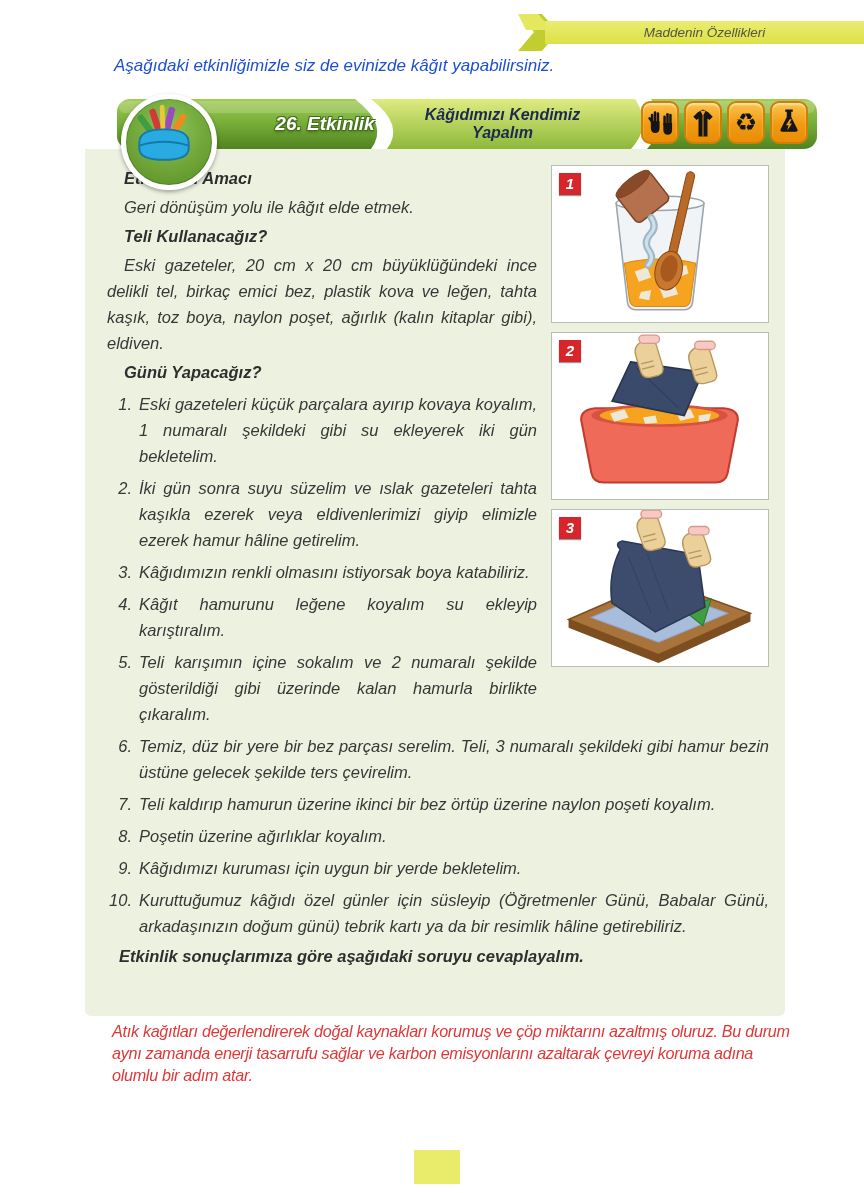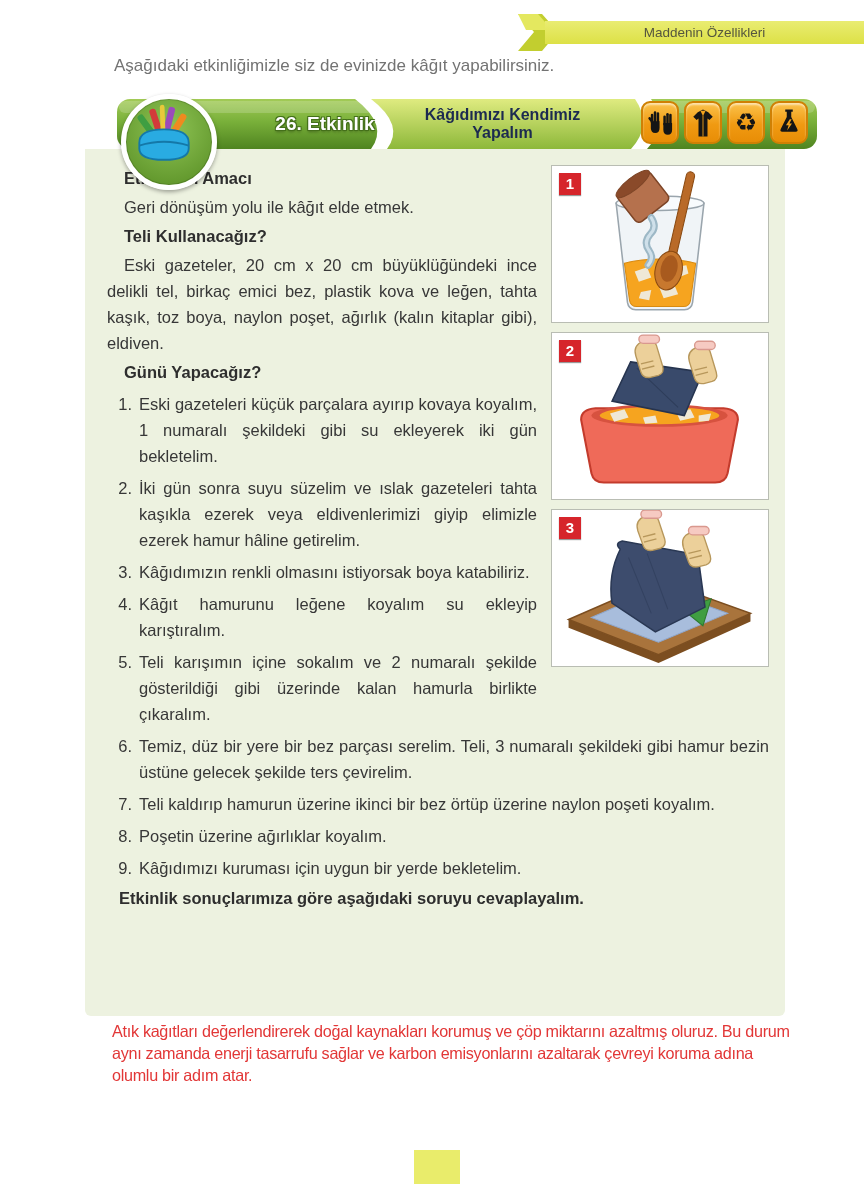--- a/index.html
+++ b/index.html
@@ -1,25 +1,25 @@
 <!DOCTYPE html>
 <html><head>
 <meta charset="utf-8">
 <style>
   html,body{margin:0;padding:0;background:#ffffff;}
   #page{position:relative;width:864px;height:1193px;background:#fff;overflow:hidden;
-        font-family:"Liberation Sans",sans-serif;color:#373737;}
+        font-family:"Liberation Sans",sans-serif;color:#373737;font-style:italic;}
 
   
   .chapter-band{position:absolute;top:21px;left:545px;width:319px;height:23px;
     background:linear-gradient(#e9ec72,#dde146);display:flex;align-items:center;justify-content:center;}
   .chapter-band span{font-size:13.5px;color:#55563e;}
   .chevron{position:absolute;top:14px;left:516px;}
 
-  .intro{position:absolute;top:56px;left:114px;font-size:17px;color:#737373;}
+  .intro{position:absolute;top:56px;left:114px;font-size:17px;color:#1d4ed8;}
 
   
   .card{position:absolute;left:85px;top:99px;width:700px;}
   .card-header{position:relative;width:700px;height:50px;margin-left:32px;}
   .hdr-svg{position:absolute;top:0;left:0;}
   .badge-circle{position:absolute;left:4px;top:-5px;width:86px;height:86px;border-radius:50%;
     background:radial-gradient(circle at 50% 35%,#8fc455,#568c22);border:5px solid #fff;
     box-shadow:0 2px 4px rgba(0,0,0,.35), inset 0 0 0 1px rgba(0,0,0,.15);z-index:5;overflow:hidden;}
   .activity-num{position:absolute;left:118px;top:0;width:180px;height:50px;display:flex;
     align-items:center;justify-content:center;font-size:19px;font-weight:bold;color:#fff;
@@ -237,20 +237,21 @@
 
       <div class="step"><span class="step-num">1.</span><span>Eski gazeteleri küçük parçalara ayırıp kovaya koyalım, 1 numaralı şekildeki gibi su ekleyerek iki gün bekletelim.</span></div>
       <div class="step"><span class="step-num">2.</span><span>İki gün sonra suyu süzelim ve ıslak gazeteleri tahta kaşıkla ezerek veya eldivenlerimizi giyip elimizle ezerek hamur hâline getirelim.</span></div>
       <div class="step"><span class="step-num">3.</span><span>Kâğıdımızın renkli olmasını istiyorsak boya katabiliriz.</span></div>
       <div class="step"><span class="step-num">4.</span><span>Kâğıt hamurunu leğene koyalım su ekleyip karıştıralım.</span></div>
       <div class="step"><span class="step-num">5.</span><span>Teli karışımın içine sokalım ve 2 numaralı şekilde gösterildiği gibi üzerinde kalan hamurla birlikte çıkaralım.</span></div>
       <div class="step"><span class="step-num">6.</span><span>Temiz, düz bir yere bir bez parçası serelim. Teli, 3 numaralı şekildeki gibi hamur bezin üstüne gelecek şekilde ters çevirelim.</span></div>
       <div class="step"><span class="step-num">7.</span><span>Teli kaldırıp hamurun üzerine ikinci bir bez örtüp üzerine naylon poşeti koyalım.</span></div>
       <div class="step"><span class="step-num">8.</span><span>Poşetin üzerine ağırlıklar koyalım.</span></div>
       <div class="step"><span class="step-num">9.</span><span>Kâğıdımızı kuruması için uygun bir yerde bekletelim.</span></div>
+      <div class="step"><span class="step-num">10.</span><span>Kuruttuğumuz kâğıdı özel günler için süsleyip (Öğretmenler Günü, Babalar Günü, arkadaşınızın doğum günü) tebrik kartı ya da bir resimlik hâline getirebiliriz.</span></div>
 
       <div class="heading" style="text-indent:12px;">Etkinlik sonuçlarımıza göre aşağıdaki soruyu cevaplayalım.</div>
     </div>
   </div>
 
   <div class="answer">Atık kağıtları değerlendirerek doğal kaynakları korumuş ve çöp miktarını azaltmış oluruz. Bu durum aynı zamanda enerji tasarrufu sağlar ve karbon emisyonlarını azaltarak çevreyi koruma adına olumlu bir adım atar.</div>
 
   <div class="footer-square"></div>
 
 </div>

